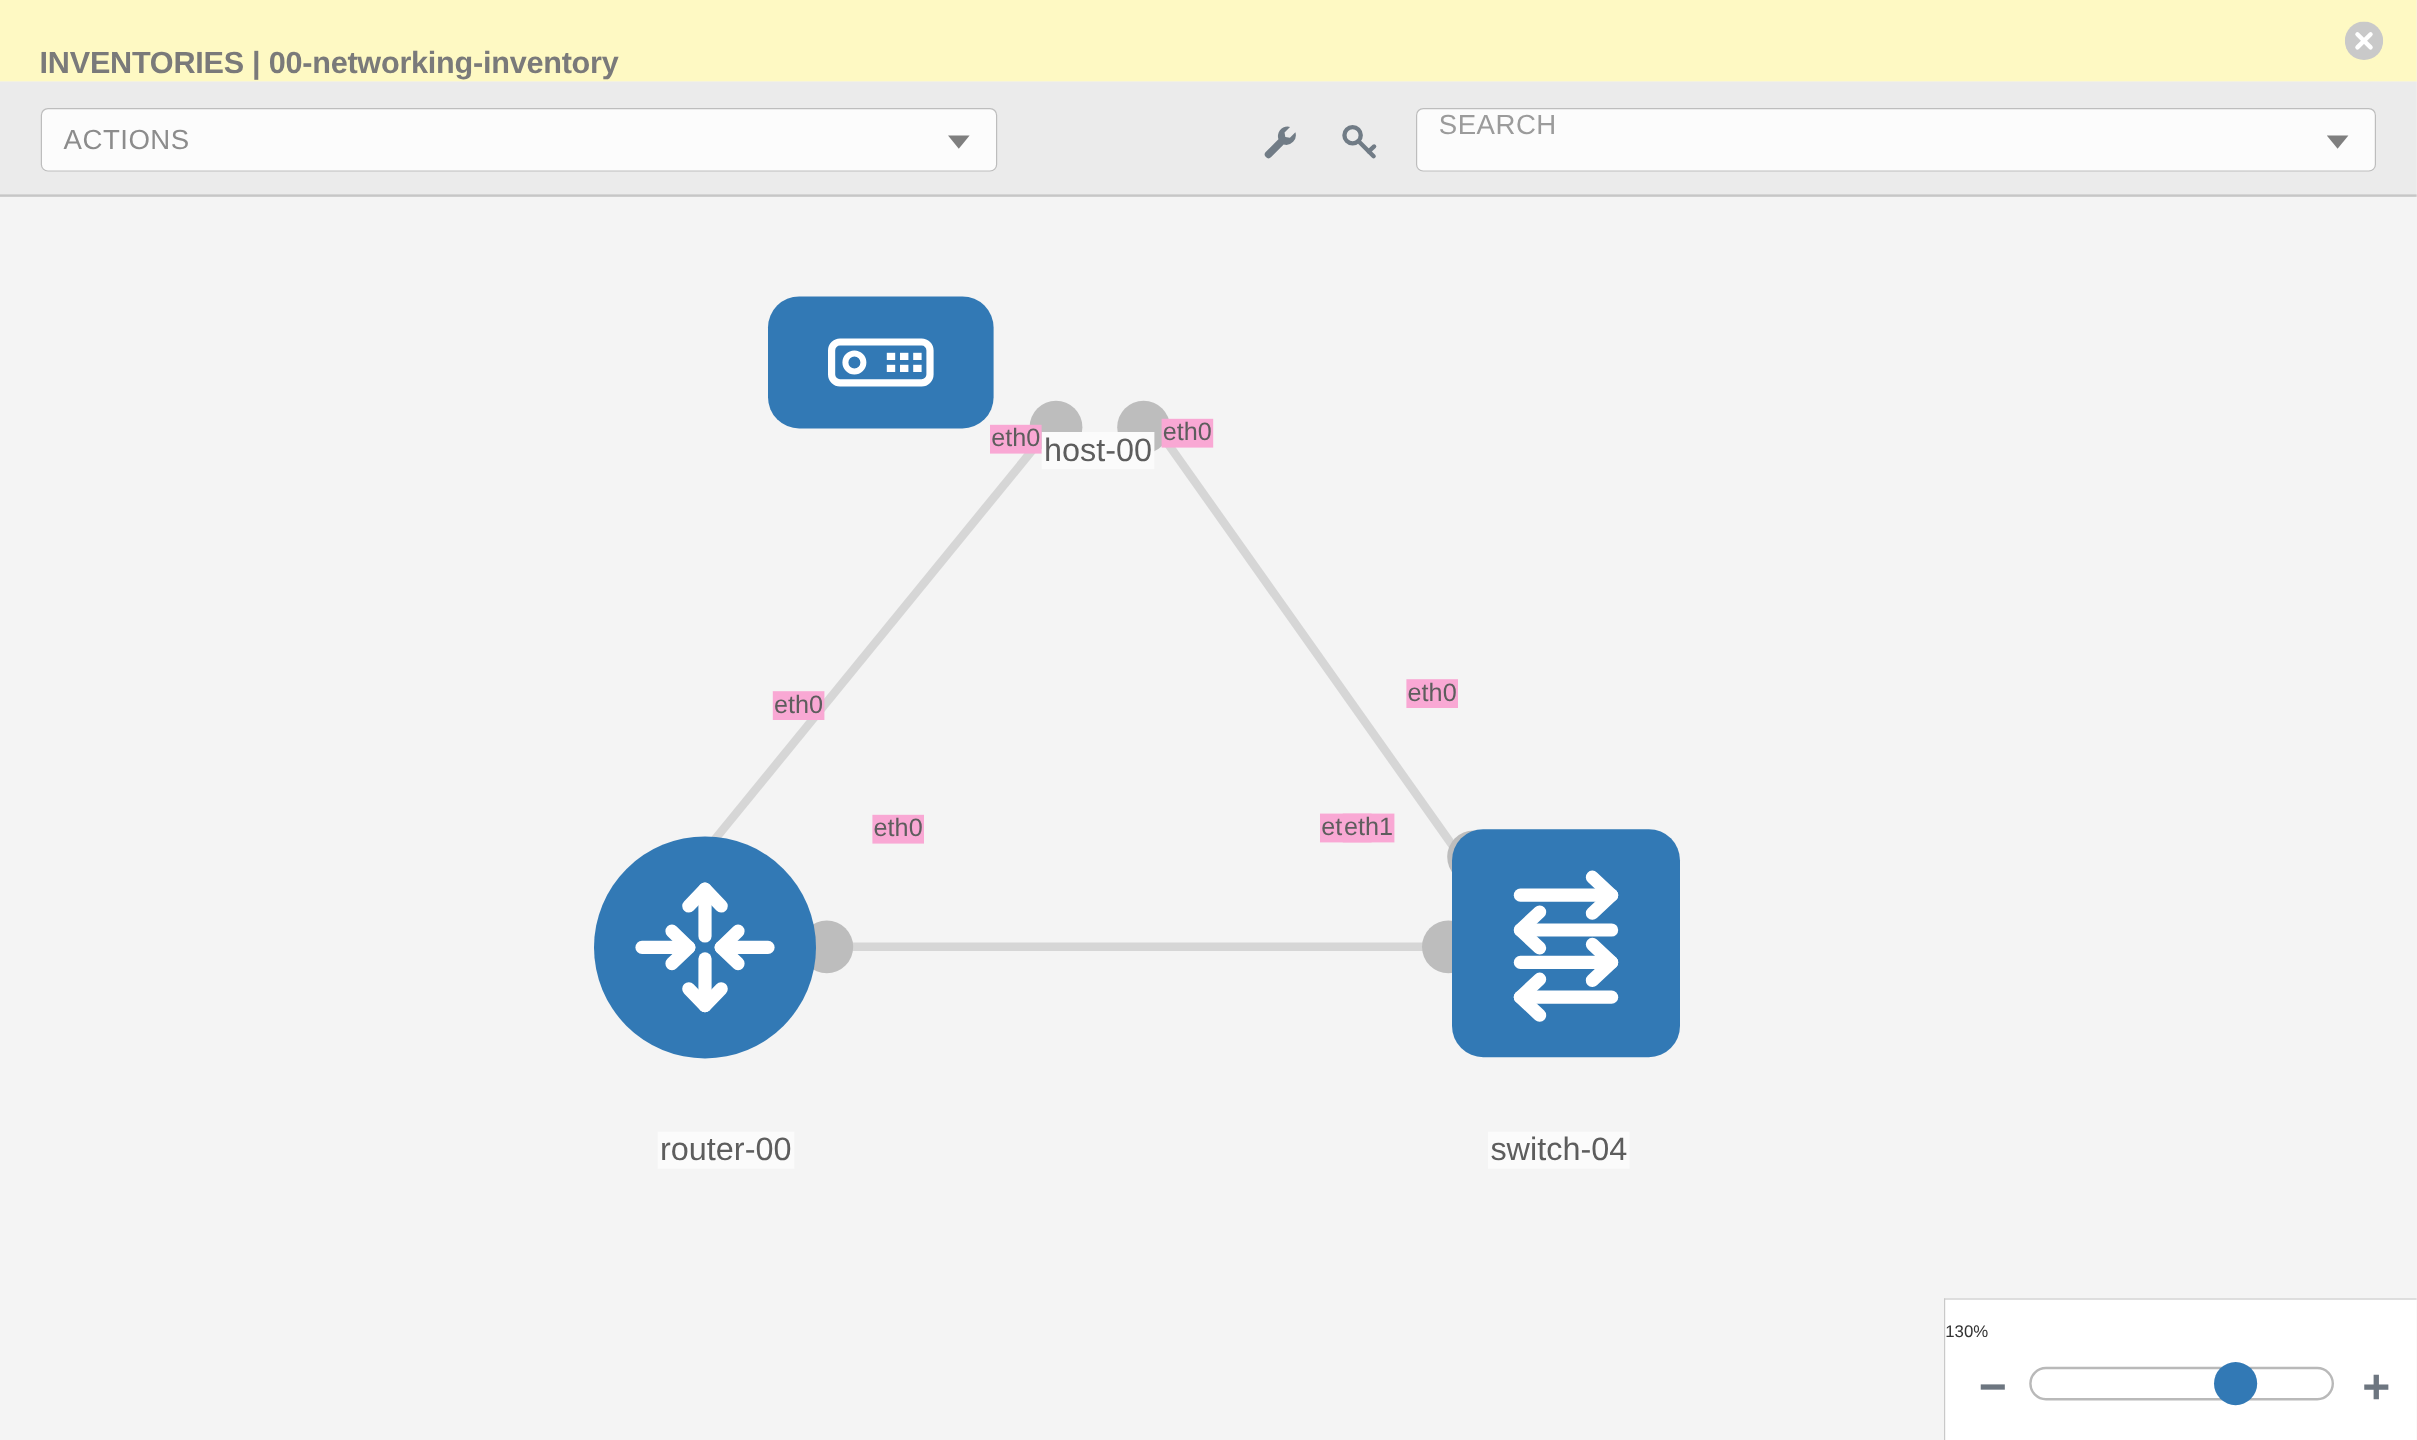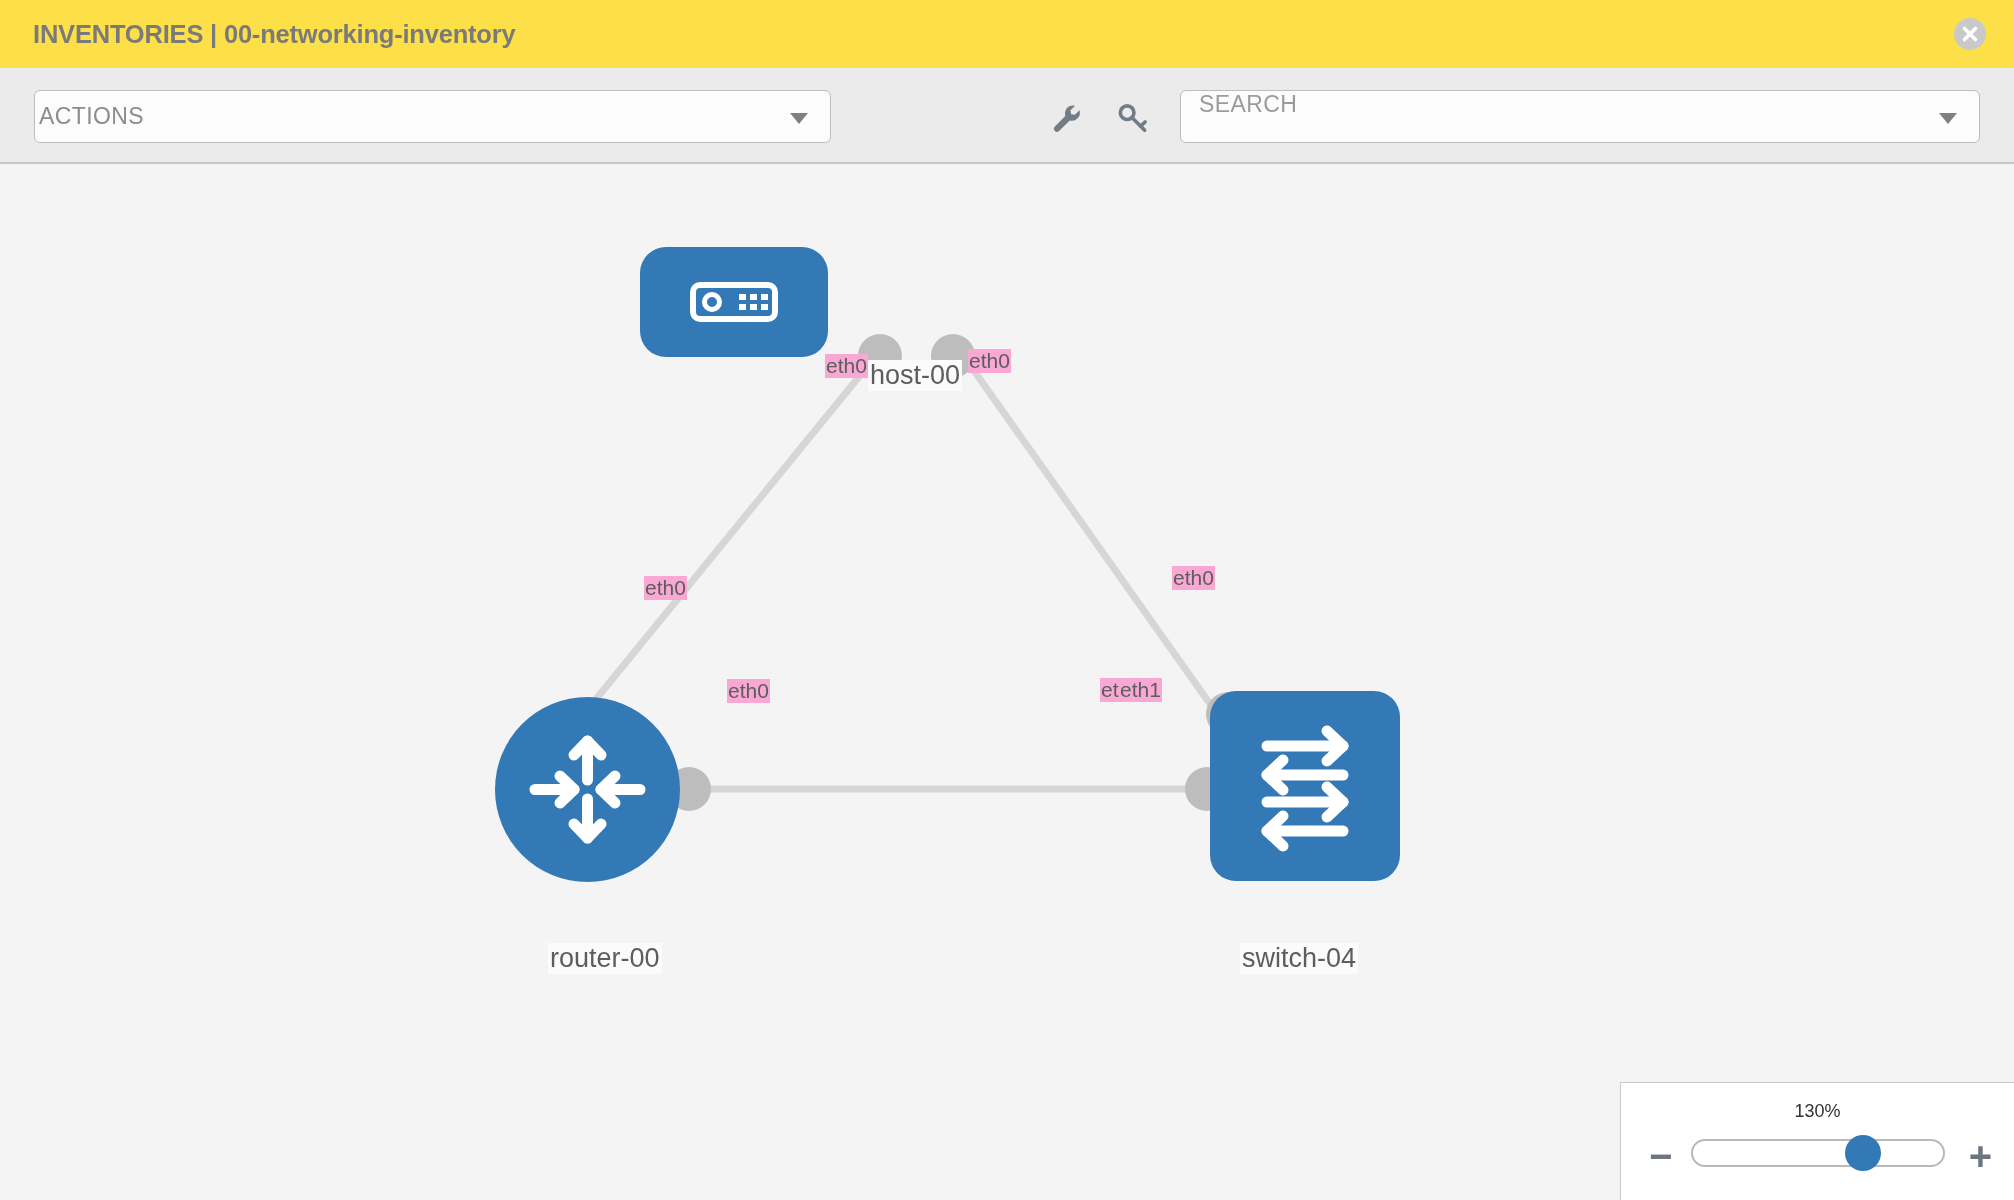--- a/index.html
+++ b/index.html
@@ -7,22 +7,22 @@
     width: 2014px; height: 1200px;
     font-family: "Liberation Sans", sans-serif;
     background: #f4f4f4;
     overflow: hidden;
   }
   #app { position: relative; width: 2014px; height: 1200px; background: #f4f4f4; }
 
   
   .header {
     position: absolute; left: 0; top: 0; width: 2014px; height: 68px;
-    background: #fde047;
-    display: flex; align-items: center;
+    background: #fef9c3;
+    display: flex; align-items: flex-end;
   }
   .header-title {
     margin-left: 33px;
     font-size: 25.5px; font-weight: bold; color: #7a7a7a;
     letter-spacing: -0.2px; white-space: nowrap;
   }
   .close-icon {
     position: absolute; right: 28px; top: 50%; transform: translateY(-50%);
     width: 32px; height: 32px; cursor: pointer;
   }
@@ -35,21 +35,21 @@
   }
   .actions-select {
     position: absolute; left: 34px; top: 22px;
     width: 797px; height: 53px;
     background: #fcfcfc;
     border: 1px solid #bdbdbd; border-radius: 6px;
     display: flex; align-items: center;
     cursor: pointer;
   }
   .actions-label {
-    margin-left: 4px; font-size: 23px; color: #8c8c8c;
+    margin-left: 18px; font-size: 23px; color: #8c8c8c;
     letter-spacing: 0.4px;
   }
   .caret-down {
     position: absolute; right: 22px; top: 50%;
     width: 0; height: 0;
     margin-top: -4px;
     border-left: 9px solid transparent;
     border-right: 9px solid transparent;
     border-top: 11px solid #7f7f7f;
   }
@@ -119,21 +119,21 @@
   
   .zoom-panel {
     position: absolute; left: 1620px; top: 1082px;
     width: 394px; height: 118px;
     background: #ffffff;
     border: 1px solid #c9c9c9;
     border-right: none; border-bottom: none;
   }
   .zoom-level {
     position: absolute; top: 18px; left: 0; width: 100%;
-    text-align: center; font-size: 18px; color: #333;
+    font-size: 14px; color: #333;
   }
   .zoom-minus, .zoom-plus {
     position: absolute; top: 60px;
     color: #6d7680; font-size: 40px; line-height: 26px;
     font-weight: bold; cursor: pointer;
     user-select: none;
   }
   .zoom-minus { left: 28px; }
   .zoom-plus  { right: 22px; }
   .zoom-track {

